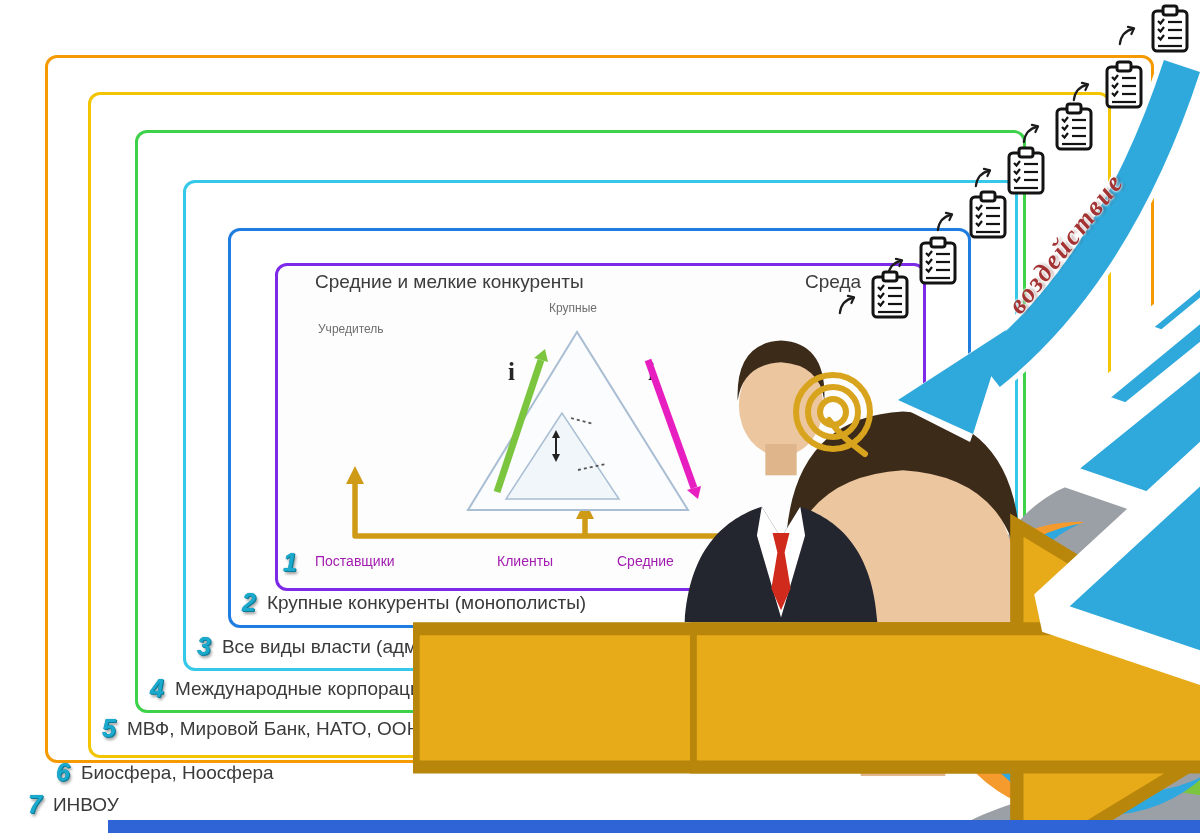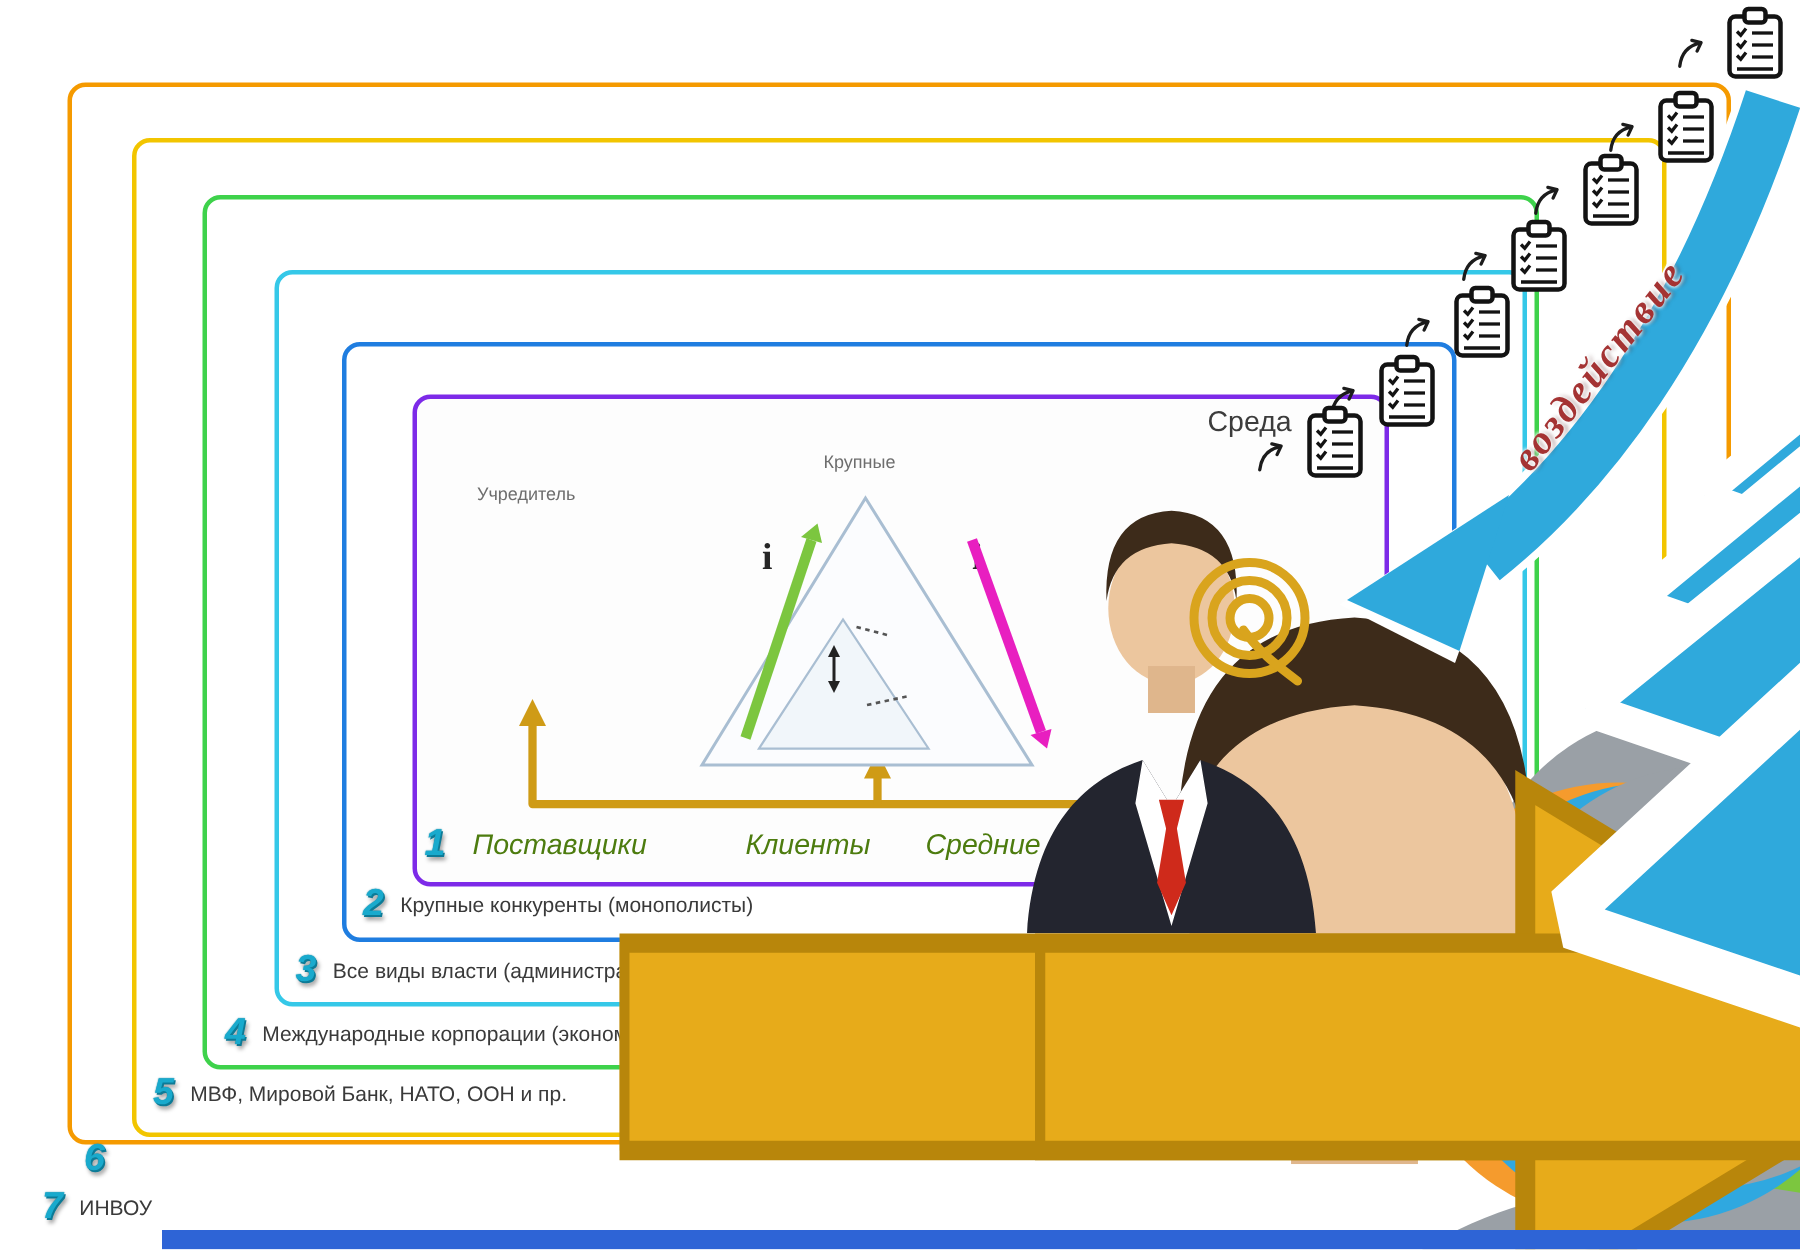--- a/index.html
+++ b/index.html
@@ -8,28 +8,28 @@
     font-family:"Liberation Sans",sans-serif;color:#333;
   }
   .box{position:absolute;border-radius:12px;background:transparent;}
   .box6{left:45px;top:55px;width:1103px;height:702px;border:3px solid #f59a00;}
   .box5{left:88px;top:92px;width:1017px;height:660px;border:3px solid #f2c500;}
   .box4{left:135px;top:130px;width:885px;height:577px;border:3px solid #3ed24b;}
   .box3{left:183px;top:180px;width:829px;height:485px;border:3px solid #35c8e8;}
   .box2{left:228px;top:228px;width:737px;height:394px;border:3px solid #1f7de0;}
   .box1{left:275px;top:263px;width:645px;height:322px;border:3px solid #7d2ae8;background:#fdfdfd;}
   .ring-label{position:absolute;display:flex;align-items:center;gap:11px;white-space:nowrap;}
-  .ring-text{font-size:14px;color:#3a3a3a;}
+  .ring-text{font-size:19px;color:#3a3a3a;}
   .badge{
     font-size:25px;font-weight:800;font-style:italic;color:#19aacd;line-height:1;
     text-shadow:1px 1px 0 #0c7b97, 2px 3px 3px rgba(0,0,0,.4), 0 0 1px #0c7b97;
   }
   .inner-title{position:absolute;font-size:19px;color:#3c3c3c;white-space:nowrap;}
   .small-cap{position:absolute;font-size:12px;color:#6e6e6e;white-space:nowrap;}
-  .row-item{position:absolute;font-size:19px;color:#4d7c0f;white-space:nowrap;font-style:italic;}
+  .row-item{position:absolute;font-size:14px;color:#a21caf;white-space:nowrap;}
   .i-mark{
     position:absolute;font-family:"Liberation Serif",serif;font-weight:bold;
     font-size:25px;color:#262626;
   }
   .impact-text{
     position:absolute;left:948px;top:228px;width:236px;text-align:center;
     transform:rotate(-52deg);transform-origin:center;
     font-family:"Liberation Serif",serif;font-weight:bold;font-style:italic;
     font-size:27px;letter-spacing:2px;color:#a43333;
     text-shadow:0 0 3px #fff,0 0 3px #fff,2px 2px 3px rgba(60,0,0,.35);
@@ -170,20 +170,21 @@
       <use href="#sym-select-arrow" x="936" y="210" width="22" height="22"></use>
       <use href="#sym-clipboard" x="918" y="236" width="40" height="50"></use>
       <use href="#sym-select-arrow" x="886" y="256" width="22" height="22"></use>
       <use href="#sym-clipboard" x="870" y="270" width="40" height="50"></use>
       <use href="#sym-select-arrow" x="838" y="293" width="22" height="22"></use>
     </g>
   </svg>
 
   <div class="labels-layer">
 
+    <div class="inner-title" style="left:315px;top:271px">Средние и мелкие конкуренты</div>
     <div class="inner-title" style="left:805px;top:271px">Среда</div>
 
     <div class="small-cap" style="left:318px;top:322px">Учредитель</div>
     <div class="small-cap" style="left:549px;top:301px">Крупные</div>
 
     <div class="i-mark" style="left:508px;top:358px">i</div>
     <div class="i-mark" style="left:648px;top:358px">i</div>
 
     <span class="badge" style="position:absolute;left:283px;top:550px">1</span>
     <span class="row-item" style="left:315px;top:553px">Поставщики</span>
@@ -202,20 +203,21 @@
     <div class="ring-label" style="left:150px;top:676px">
       <span class="badge">4</span>
       <span class="ring-text">Международные корпорации (экономика, политика)</span>
     </div>
     <div class="ring-label" style="left:102px;top:716px">
       <span class="badge">5</span>
       <span class="ring-text">МВФ, Мировой Банк, НАТО, ООН и пр.</span>
     </div>
     <div class="ring-label" style="left:56px;top:760px">
       <span class="badge">6</span>
+      <span class="ring-text">Биосфера, Ноосфера</span>
     </div>
     <div class="ring-label" style="left:28px;top:792px">
       <span class="badge">7</span>
       <span class="ring-text">ИНВОУ</span>
     </div>
   </div>
 
   <div class="impact-text">воздействие</div>
 
   <div class="bottom-bar"></div>

